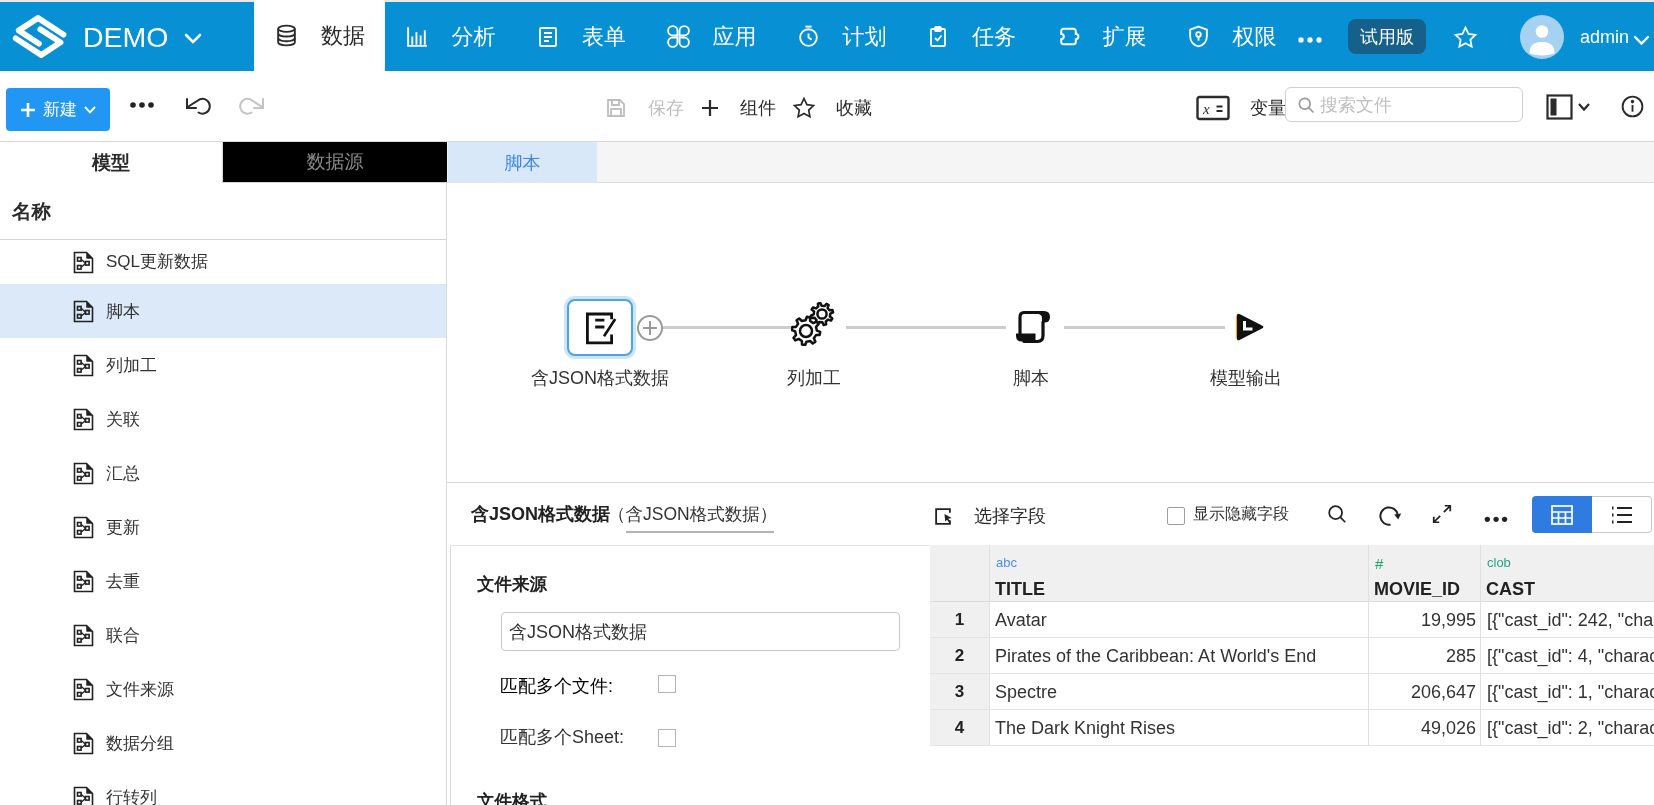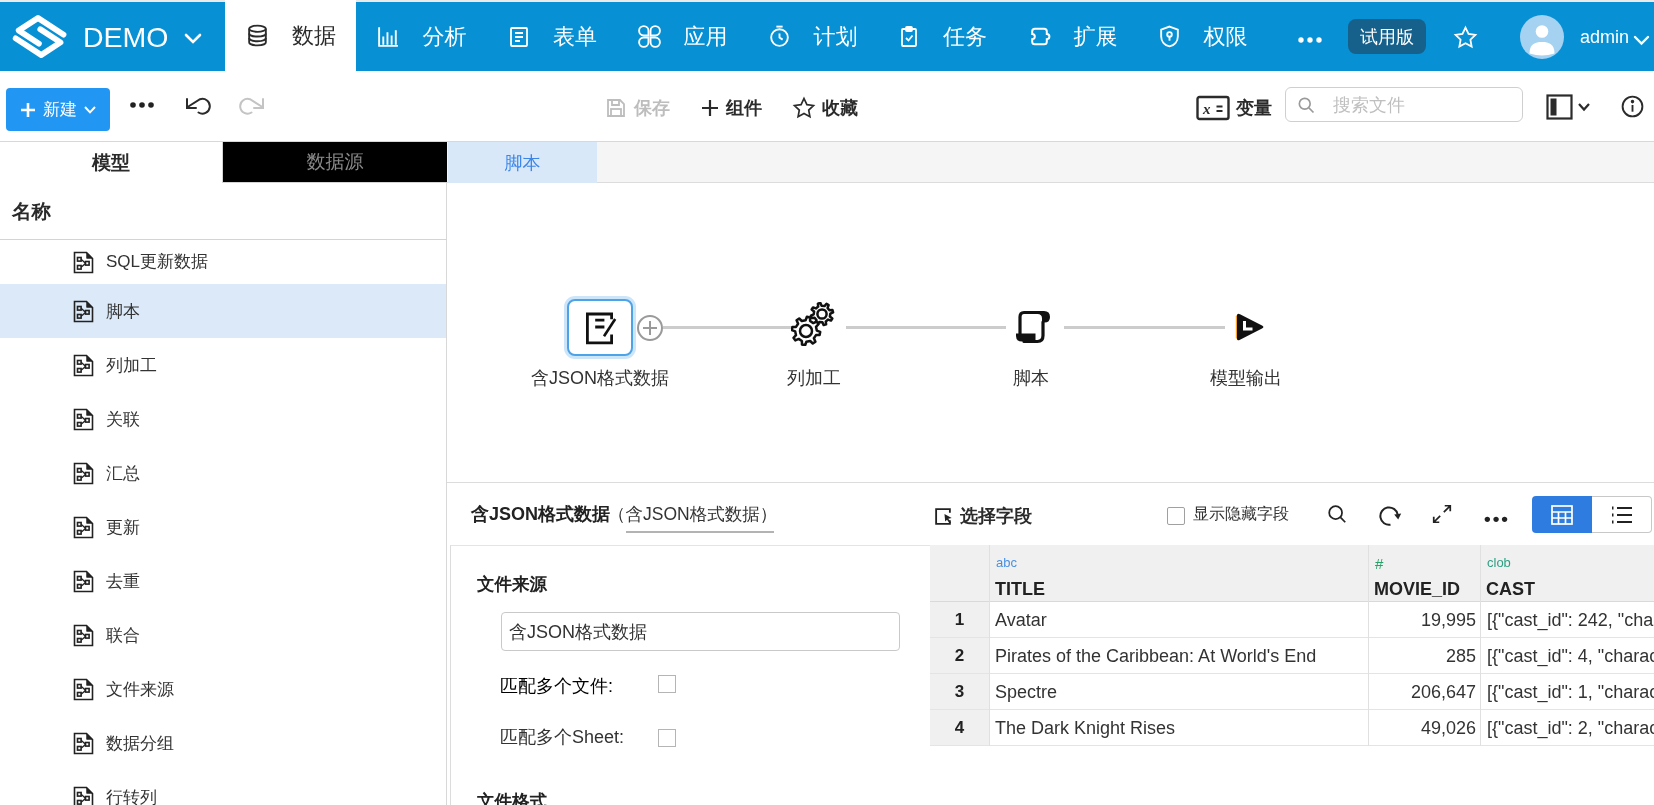--- a/index.html
+++ b/index.html
@@ -7,42 +7,42 @@
   font-family:"Liberation Sans", sans-serif; }
 .abs { position:absolute; }
 #root { position:relative; width:1654px; height:805px; }
 
 
 #navbar { left:0; top:0; width:1654px; height:71px; background:#0791d4; }
 #topline { left:0; top:0; width:1654px; height:2px; background:#ece9e9; }
 #logo { left:8px; top:10px; }
 #demo { left:83px; top:21px; color:#fff; font-size:28.5px; }
 #demoCaret { left:184px; top:31px; }
-.navtab { top:2px; height:69px; color:#fff; font-size:22px; display:flex; align-items:center; justify-content:center; gap:22px; }
+.navtab { top:2px; height:69px; color:#fff; font-size:22px; display:flex; align-items:center; justify-content:center; gap:22px;margin-left:29px; }
 .navtab svg { display:block; }
 #tabData { left:225px; width:131px; background:#fff; color:#2b2b2b; top:0px; height:71px; }
 #navDots { left:1298px; top:31px; }
 #trialBadge { left:1348px; top:19px; width:78px; height:35px; background:#16618c; border-radius:8px; color:#fff; font-size:18px; display:flex; align-items:center; justify-content:center; }
 #navStar { left:1453px; top:25px; }
 #avatar { left:1520px; top:15px; width:44px; height:44px; border-radius:50%; background:#a5d2f1; overflow:hidden; }
 #adminTxt { left:1580px; top:27px; color:#fff; font-size:18px; }
 #adminCaret { left:1633px; top:32px; }
 
 
 #toolbar { left:0; top:71px; width:1654px; height:71px; background:#fff; border-bottom:1px solid #d8d8d8; }
 #btnNew { left:6px; top:88px; width:104px; height:43px; background:#2196f3; border-radius:4px; color:#fff; font-size:17px; display:flex; align-items:center; justify-content:center; gap:7px; }
-.tbtn { color:#2b2b2b; font-size:18px; display:flex; align-items:center; gap:6px;font-weight:bold; }
+.tbtn { color:#2b2b2b; font-size:18px; display:flex; align-items:center; gap:20px; }
 #tbDots { left:130px; top:96px; }
 #tbUndo { left:184px; top:93px; }
 #tbRedo { left:239px; top:93px; }
 #tbSave { left:604px; top:96px; color:#bdbdbd; }
 #tbComp { left:700px; top:96px; }
 #tbFav  { left:792px; top:96px; }
 #tbVar  { left:1196px; top:95px; }
-#searchBox { left:1285px; top:87px; width:238px; height:35px; border:1px solid #cfcfcf; border-radius:6px; display:flex; align-items:center; padding-left:10px; gap:17px; }
+#searchBox { left:1285px; top:87px; width:238px; height:35px; border:1px solid #cfcfcf; border-radius:6px; display:flex; align-items:center; padding-left:10px; gap:4px; }
 #searchBox span { color:#bfbfbf; font-size:18px; }
 #tbLayout { left:1546px; top:94px; }
 #tbInfo { left:1620px; top:94px; }
 
 
 #sidebar { left:0; top:142px; width:447px; height:663px; background:#fff; border-right:1px solid #d8d8d8; }
 #tabModel { left:0; top:142px; width:222px; height:41px; background:#fff; color:#2b2b2b; font-weight:bold; font-size:19px; display:flex; align-items:center; justify-content:center; }
 #tabSource { left:222px; top:142px; width:225px; height:41px; background:#000000; color:#8a8a8a; font-size:19px; display:flex; align-items:center; justify-content:center; border-bottom:1px solid #d4d4d4; border-left:1px solid #d4d4d4; }
 #nameHdr { left:12px; top:198px; font-weight:bold; font-size:19.5px; color:#2b2b2b; }
 #nameDivider { left:0; top:239px; width:447px; height:1px; background:#d4d4d4; }

